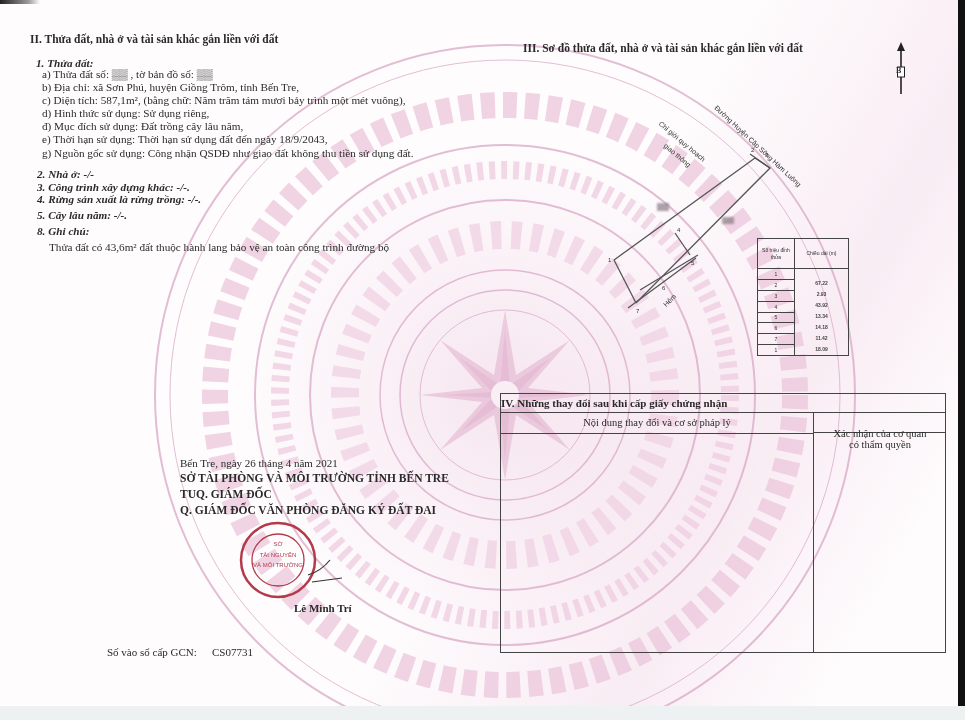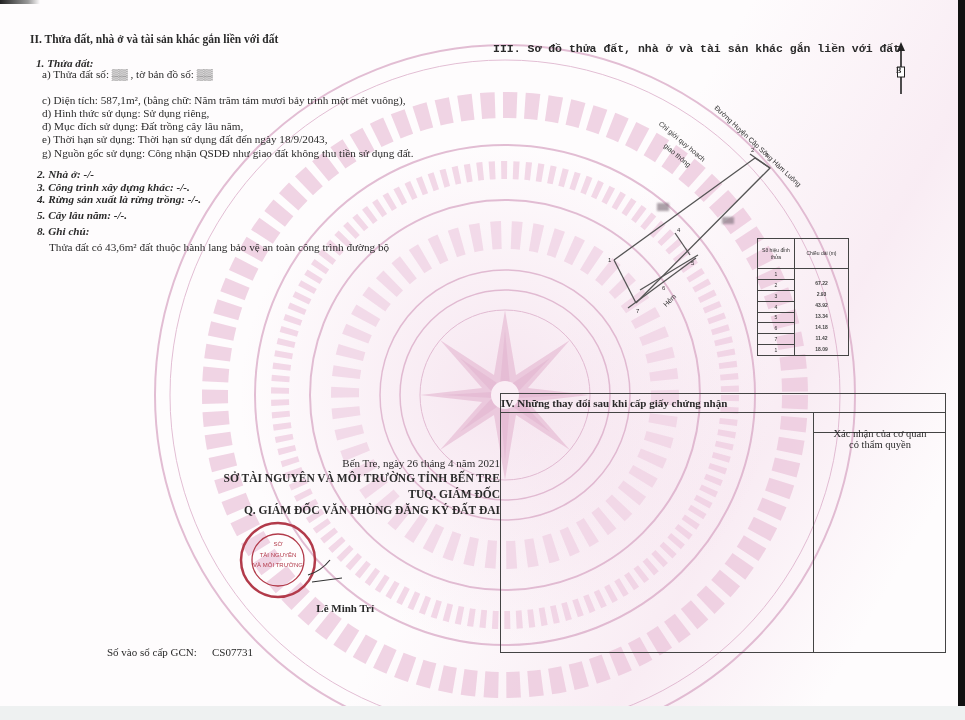--- a/index.html
+++ b/index.html
@@ -53,21 +53,21 @@
   .vtable td.len { vertical-align:top; padding-top:9px; line-height:11px; font-size:5px; font-weight:bold; color:#444; }
 
   
   .ctable { position:absolute; left:500px; top:393px; width:446px; height:260px; border:1px solid #444; box-sizing:border-box; }
   .ctable .row-title { position:absolute; left:0; top:0; width:100%; height:18px; border-bottom:1px solid #444; text-align:left; font-weight:bold; font-size:11px; line-height:18px; }
   .ctable .col-l-h { position:absolute; left:0; top:18px; width:312px; height:21px; border-bottom:1px solid #444; text-align:center; font-size:10.5px; line-height:21px; }
   .ctable .col-r-h { position:absolute; left:313px; top:18px; width:132px; height:21px; border-bottom:1px solid #444; text-align:center; font-size:10.5px; line-height:11px; padding-top:16px; box-sizing:border-box; }
   .ctable .vdiv { position:absolute; left:312px; top:18px; width:1px; bottom:0; background:#444; }
 
   
-  .sig { position:absolute; text-align:right; white-space:nowrap; }
+  .sig { position:absolute; text-align:left; white-space:nowrap; }
   .seal { position:absolute; left:238px; top:520px; width:104px; height:80px; }
 </style>
 </head>
 <body>
 
 <div class="page">
   <div class="top-smudge"></div>
   <div class="pink-wash"></div>
 
   <svg class="watermark" viewBox="0 0 720 720">
@@ -86,33 +86,34 @@
     <g fill="#e6bad3" opacity="0.65">
       <polygon points="355,270 366,335 420,300 378,348 440,355 378,362 420,410 366,375 355,440 344,375 290,410 332,362 270,355 332,348 290,300 344,335"></polygon>
       <polygon points="355,290 360,345 400,318 368,352 418,355 368,358 400,392 360,365 355,420 350,365 310,392 342,358 292,355 342,352 310,318 350,345" fill="#d79bbf" opacity="0.6"></polygon>
       <circle cx="355" cy="355" r="14" fill="#fdf3f8"></circle>
     </g>
   </svg>
 
   <div class="txt sec-title" style="left:30px;top:33px;">II. Thửa đất, nhà ở và tài sản khác gắn liền với đất</div>
   <div class="txt bi" style="left:36px;top:57px;">1. Thửa đất:</div>
   <div class="txt" style="left:42px;top:68px;">a) Thửa đất số: ▒▒ , tờ bản đồ số: ▒▒</div>
+  <div class="txt" style="left:42px;top:81px;">b) Địa chỉ: xã Sơn Phú, huyện Giồng Trôm, tỉnh Bến Tre,</div>
   <div class="txt" style="left:42px;top:94px;">c) Diện tích: 587,1m², (bằng chữ: Năm trăm tám mươi bảy trình một mét vuông),</div>
   <div class="txt" style="left:42px;top:107px;">d) Hình thức sử dụng: Sử dụng riêng,</div>
   <div class="txt" style="left:42px;top:120px;">đ) Mục đích sử dụng: Đất trồng cây lâu năm,</div>
   <div class="txt" style="left:42px;top:133px;">e) Thời hạn sử dụng:  Thời hạn sử dụng đất đến ngày 18/9/2043,</div>
   <div class="txt" style="left:42px;top:147px;">g) Nguồn gốc sử dụng: Công nhận QSDĐ như giao đất không thu tiền sử dụng đất.</div>
   <div class="txt bi" style="left:37px;top:168px;">2. Nhà ở: -/-</div>
   <div class="txt bi" style="left:37px;top:181px;">3. Công trình xây dựng khác: -/-.</div>
   <div class="txt bi" style="left:37px;top:193px;">4. Rừng sản xuất là rừng trồng: -/-.</div>
   <div class="txt bi" style="left:37px;top:209px;">5. Cây lâu năm: -/-.</div>
   <div class="txt bi" style="left:37px;top:225px;">8. Ghi chú:</div>
   <div class="txt" style="left:49px;top:241px;">Thửa đất có 43,6m² đất thuộc hành lang bảo vệ an toàn công trình đường bộ</div>
 
-  <div class="txt sec-title" style="left:493px;top:42px;font-family:Liberation Mono, monospace;">III. Sơ đồ thửa đất, nhà ở và tài sản khác gắn liền với đất</div>
+  <div class="txt sec-title" style="left:523px;top:42px;">III. Sơ đồ thửa đất, nhà ở và tài sản khác gắn liền với đất</div>
 
   <svg class="north" viewBox="0 0 12 52">
     <line x1="6" y1="4" x2="6" y2="52" stroke="#222" stroke-width="1.6"></line>
     <polygon points="6,0 2,9 10,9" fill="#222"></polygon>
     <rect x="2.5" y="25" width="7" height="10" fill="#fff" stroke="#222" stroke-width="1"></rect>
   </svg>
   <div class="txt b" style="left:896px;top:64px;font-size:8px;">B</div>
 
   <svg class="plot" viewBox="0 0 220 240">
     <g stroke="#555" stroke-width="1.3" fill="none">
@@ -183,29 +184,30 @@
           <td class="idx">7</td>
         </tr>
     <tr>
           <td class="idx">1</td>
         </tr>
   </tbody>
     </table>
 
   <div class="ctable">
     <div class="row-title">IV. Những thay đổi sau khi cấp giấy chứng nhận</div>
+    <div class="col-l-h">Nội dung thay đổi và cơ sở pháp lý</div>
     <div class="col-r-h">
       <div>Xác nhận của cơ quan</div>
       <div>có thẩm quyền</div>
     </div>
     <div class="vdiv"></div>
   </div>
 
   <div class="sig" style="left:180px;top:457px;width:320px;font-size:11px;">Bến Tre, ngày 26 tháng  4  năm 2021</div>
-  <div class="sig b" style="left:180px;top:472px;width:320px;font-size:11.5px;">SỞ TÀI NGUYÊN VÀ MÔI TRƯỜNG TỈNH BẾN TRE</div>
+  <div class="sig b" style="left:180px;top:472px;width:320px;font-size:11.5px;">SỞ TÀI PHÒNG VÀ MÔI TRƯỜNG TỈNH BẾN TRE</div>
   <div class="sig b" style="left:180px;top:488px;width:320px;font-size:11.5px;">TUQ. GIÁM ĐỐC</div>
   <div class="sig b" style="left:180px;top:504px;width:320px;font-size:11.5px;">Q. GIÁM ĐỐC VĂN PHÒNG ĐĂNG KÝ ĐẤT ĐAI</div>
 
   <svg class="seal" viewBox="0 0 104 80">
     <circle cx="40" cy="40" r="37" fill="none" stroke="#b23a4a" stroke-width="2.5"></circle>
     <circle cx="40" cy="40" r="26" fill="none" stroke="#b23a4a" stroke-width="1.3"></circle>
     <g font-family="Liberation Sans, sans-serif" fill="#b23a4a" text-anchor="middle">
       <text x="40" y="26" font-size="6">SỞ</text>
       <text x="40" y="37" font-size="6">TÀI NGUYÊN</text>
       <text x="40" y="47" font-size="6">VÀ MÔI TRƯỜNG</text>

